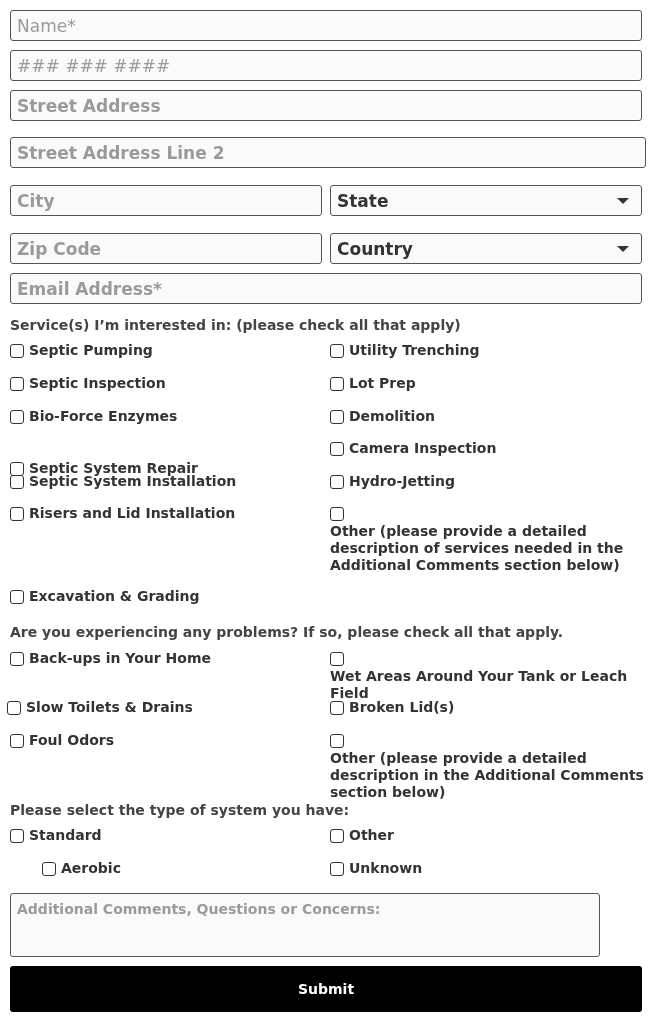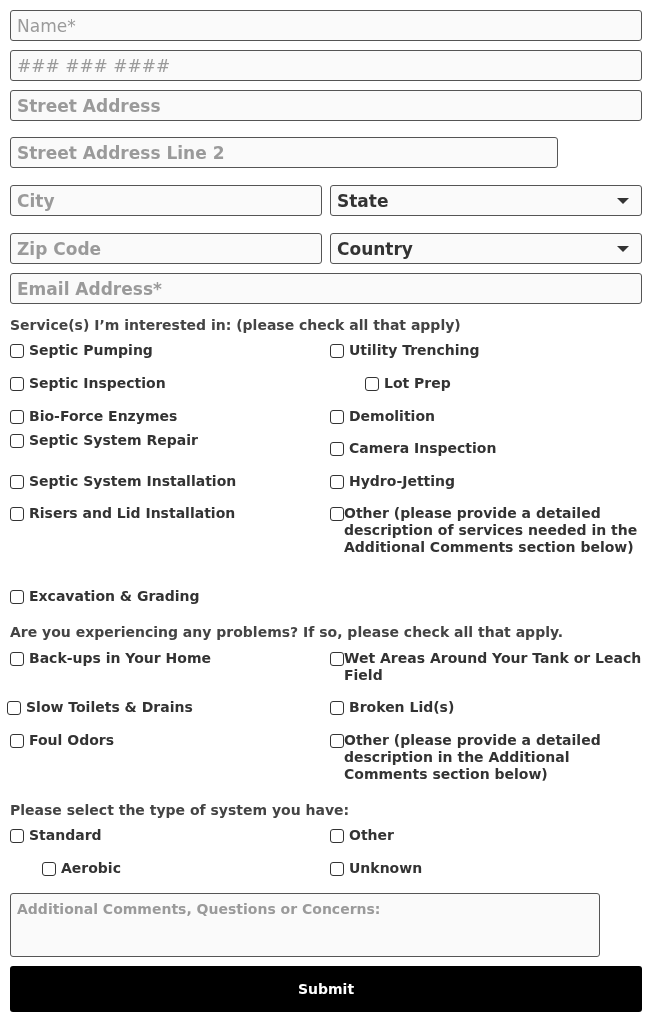--- a/index.html
+++ b/index.html
@@ -7,21 +7,21 @@
          font-family:"DejaVu Sans", sans-serif; color:#333333; }
   .field { position:absolute; box-sizing:border-box; border:1px solid #555; border-radius:3px;
            background:#fafafa; height:31px; padding:0 6px; display:flex; align-items:center;
            font-size:17px; color:#9a9a9a; font-weight:bold; }
   .field.light { font-weight:normal; }
   .select { color:#333; justify-content:space-between; }
   .caret { width:0; height:0; border-left:6px solid transparent; border-right:6px solid transparent;
            border-top:6px solid #333; margin-right:6px; }
   .label { position:absolute; font-size:14px; font-weight:bold; color:#444; }
   .cb { position:absolute; display:flex; align-items:flex-start; font-size:14px; font-weight:bold; color:#333; }
-  .cb.stack { }
+  .cb.stack { flex-direction:column; }
   .box { width:12px; height:12px; border:1px solid #333; border-radius:3px; background:#fff; margin:2px 5px 0 0; flex:none; }
   .cb.stack .box { margin:2px 0 2px 0; }
   .cb span.t { line-height:17px; }
   .ta { position:absolute; left:10px; top:893px; width:590px; height:64px; box-sizing:border-box;
         border:1px solid #555; border-radius:3px; background:#fafafa; padding:7px 6px;
         font-size:14px; font-weight:bold; color:#9a9a9a; }
   .submit { position:absolute; left:10px; top:966px; width:632px; height:46px; background:#000;
             border-radius:3px; color:#fff; font-size:14px; font-weight:bold;
             display:flex; align-items:center; justify-content:center; }
 </style>
@@ -30,21 +30,21 @@
 
 <div class="field light" style="left:10px;top:10px;width:632px;">
     <span>Name*</span>
   </div>
 <div class="field light" style="left:10px;top:50px;width:632px;">
     <span>### ### ####</span>
   </div>
 <div class="field" style="left:10px;top:90px;width:632px;">
     <span>Street Address</span>
   </div>
-<div class="field" style="left:10px;top:137px;width:548px;">
+<div class="field" style="left:10px;top:137px;width:636px;">
     <span>Street Address Line 2</span>
   </div>
 <div class="field" style="left:10px;top:185px;width:312px;">
     <span>City</span>
   </div>
 <div class="field select" style="left:330px;top:185px;width:312px;">
     <span>State</span>
     <span class="caret"></span>
   </div>
 <div class="field" style="left:10px;top:233px;width:312px;">
@@ -65,42 +65,42 @@
     <span class="t">Septic Pumping</span>
   </div>
 <div class="cb" style="left:10px;top:375px;">
     <span class="box"></span>
     <span class="t">Septic Inspection</span>
   </div>
 <div class="cb" style="left:10px;top:408px;">
     <span class="box"></span>
     <span class="t">Bio-Force Enzymes</span>
   </div>
-<div class="cb" style="left:10px;top:432px;">
+<div class="cb" style="left:10px;top:460px;">
     <span class="box"></span>
     <span class="t">Septic System Repair</span>
   </div>
 <div class="cb" style="left:10px;top:473px;">
     <span class="box"></span>
     <span class="t">Septic System Installation</span>
   </div>
 <div class="cb" style="left:10px;top:505px;">
     <span class="box"></span>
     <span class="t">Risers and Lid Installation</span>
   </div>
 <div class="cb" style="left:10px;top:588px;">
     <span class="box"></span>
     <span class="t">Excavation &amp; Grading</span>
   </div>
 
 <div class="cb" style="left:330px;top:342px;">
     <span class="box"></span>
     <span class="t">Utility Trenching</span>
   </div>
-<div class="cb" style="left:330px;top:375px;margin-left:35px;">
+<div class="cb" style="left:330px;top:375px;">
     <span class="box"></span>
     <span class="t">Lot Prep</span>
   </div>
 <div class="cb" style="left:330px;top:408px;">
     <span class="box"></span>
     <span class="t">Demolition</span>
   </div>
 <div class="cb" style="left:330px;top:440px;">
     <span class="box"></span>
     <span class="t">Camera Inspection</span>

